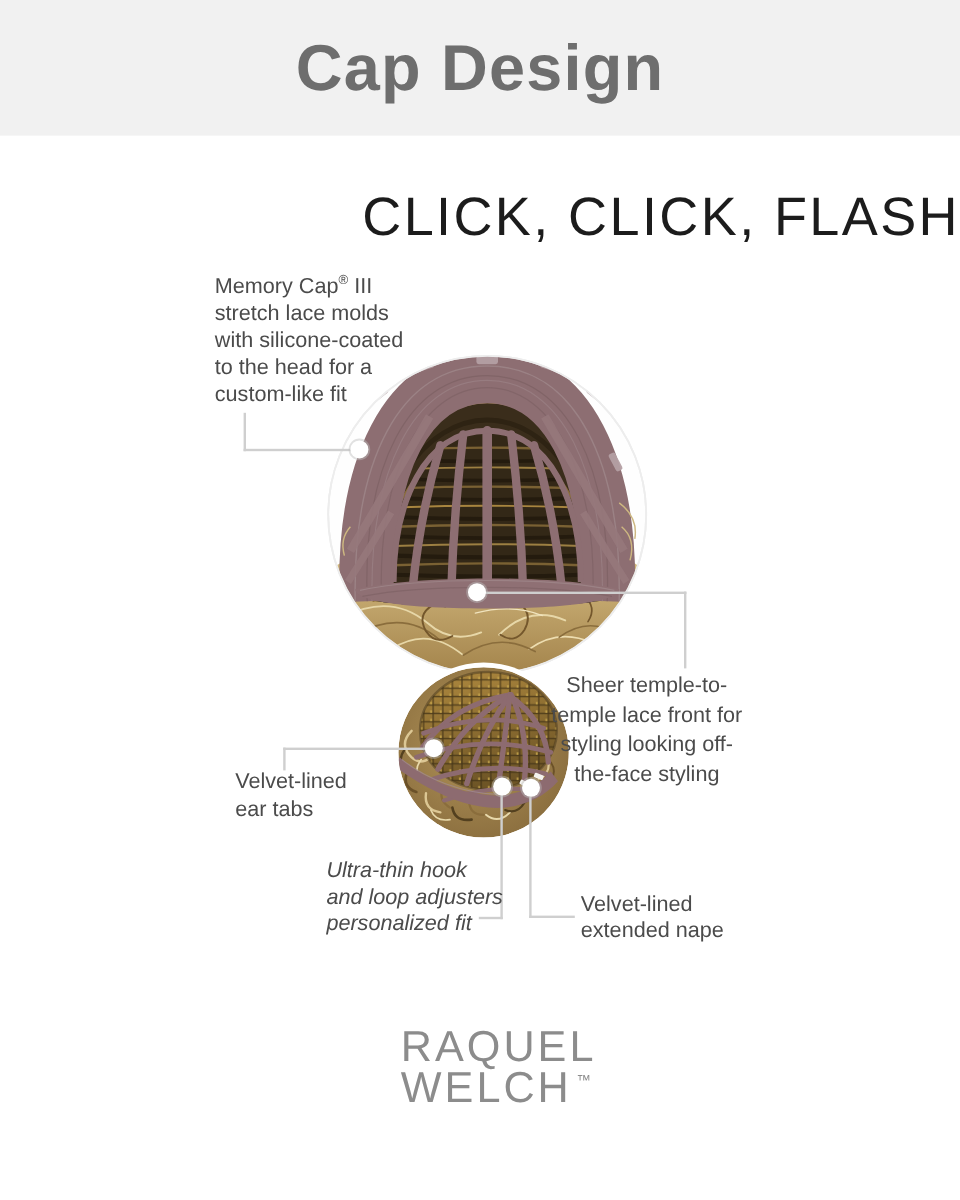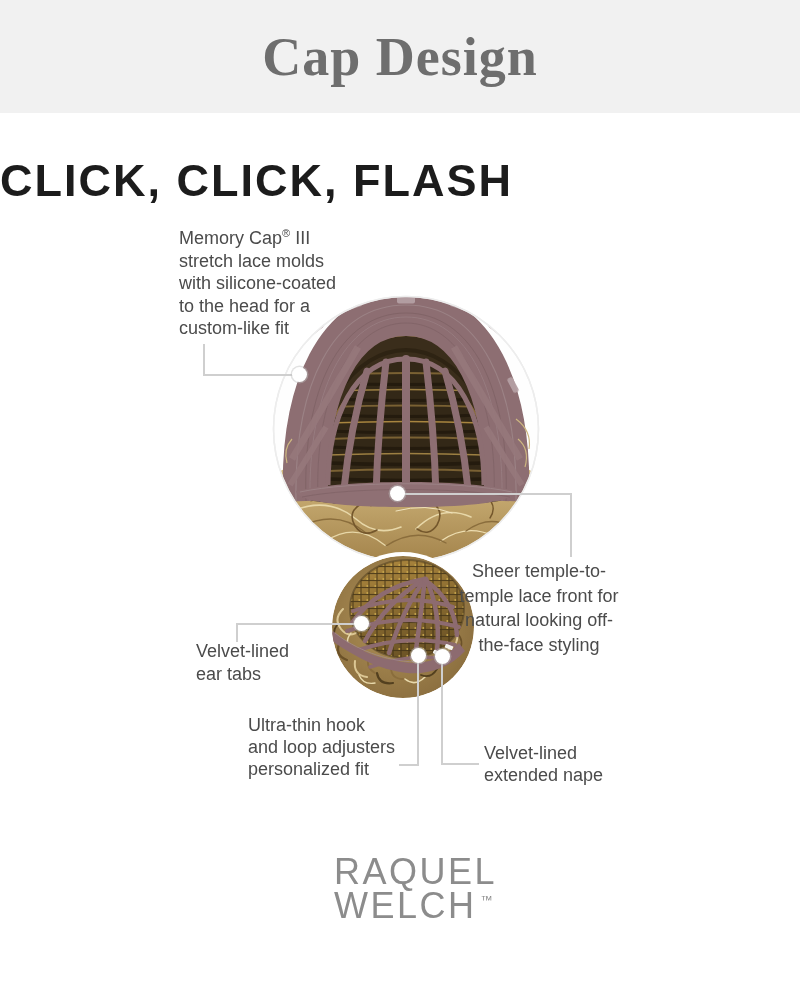--- a/index.html
+++ b/index.html
@@ -1,43 +1,43 @@
 <!DOCTYPE html>
 <html style="--header-bg: #f1f1f1; --header-text: #6e6e6e; --title-text: #1c1c1c; --callout-text: #4b4b4b; --callout-line: #cfcfcf; --brand-text: #8c8c8c; --cap-mauve: #8d6e72; --hair-gold: #c9ab6a;"><head>
 <meta charset="utf-8">
 <style>
   html,body{margin:0;padding:0;}
   body{width:800px;height:1000px;background:#ffffff;font-family:"Liberation Sans",sans-serif;}
   .page{position:relative;width:800px;height:1000px;overflow:hidden;background:#fff;}
 
   .banner{position:absolute;left:0;top:0;width:800px;height:113px;
-    background:var(--header-bg,#f1f1f1);display:flex;align-items:center;justify-content:center;font-family:Liberation Serif, serif;}
+    background:var(--header-bg,#f1f1f1);display:flex;align-items:center;justify-content:center;}
   .banner h1{margin:0;font-size:54px;font-weight:bold;letter-spacing:1px;
     color:var(--header-text,#6e6e6e);}
 
-  .hero-title{position:absolute;left:0;top:155px;width:800px;text-align:left;
-    font-size:45px;font-weight:700;letter-spacing:2px;color:var(--title-text,#1c1c1c);
+  .hero-title{position:absolute;left:0;top:155px;width:800px;text-align:right;
+    font-size:45px;font-weight:400;letter-spacing:2px;color:var(--title-text,#1c1c1c);
     font-stretch:normal;}
 
   .photo{position:absolute;}
   #main-photo{left:266px;top:289px;z-index:1;}
   #nape-photo{left:325px;top:549px;z-index:2;}
 
   .cline{position:absolute;background:var(--callout-line,#cfcfcf);z-index:3;}
   .cdot{position:absolute;width:15px;height:15px;border-radius:50%;background:#fff;
     box-shadow:0 0 0 1.5px rgba(190,190,190,.45);z-index:4;}
 
   .callout{position:absolute;z-index:5;color:var(--callout-text,#4b4b4b);
     font-size:18px;line-height:22px;}
   .callout.rt{text-align:right;}
   .callout sup{font-size:11px;line-height:0;}
   #co-memory{left:167px;top:227px;width:175px;line-height:22.5px;margin-left:12px;}
   #co-sheer{left:443px;top:559px;width:192px;line-height:24.5px;text-align:center;}
   #co-ear{left:196px;top:640px;width:140px;line-height:23px;}
-  #co-hook{left:248px;top:714px;width:160px;line-height:22px;}
+  #co-hook{left:272px;top:714px;width:160px;line-height:22px;font-style:italic;}
   #co-nape{left:484px;top:742px;width:150px;line-height:22px;}
 
   .brand-line{position:absolute;color:var(--brand-text,#8c8c8c);font-size:36px;
     letter-spacing:2.5px;z-index:5;white-space:nowrap;}
   #brand1{left:302px;top:851px;margin-left:32px;}
   #brand2{left:334px;top:885px;text-align:center;}
   #brand2 .tm{font-size:12px;letter-spacing:0;vertical-align:14px;margin-left:4px;}
 </style>
 </head>
 <body>
@@ -268,21 +268,21 @@
     <div><span>Memory Cap</span><sup>®</sup> <span>III</span></div>
     <div>stretch lace molds</div>
     <div>with silicone-coated</div>
     <div>to the head for a</div>
     <div>custom-like fit</div>
   </div>
 
   <div class="callout rt" id="co-sheer">
     <div>Sheer temple-to-</div>
     <div>temple lace front for</div>
-    <div>natural looking off-</div>
+    <div>styling looking off-</div>
     <div>the-face styling</div>
   </div>
 
   <div class="callout" id="co-ear">
     <div>Velvet-lined</div>
     <div>ear tabs</div>
   </div>
 
   <div class="callout" id="co-hook">
     <div>Ultra-thin hook</div>

